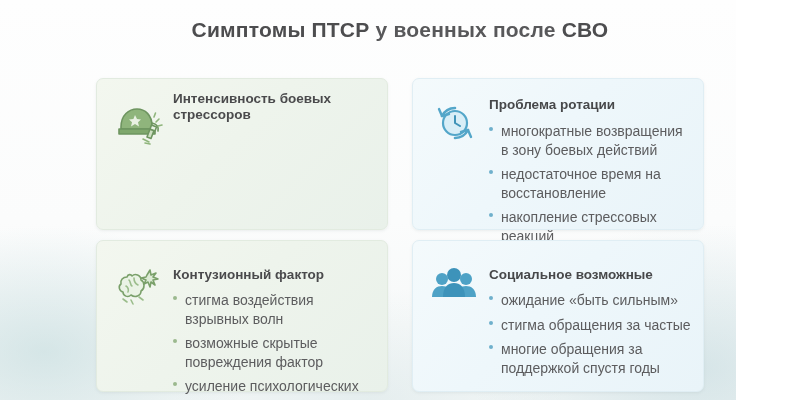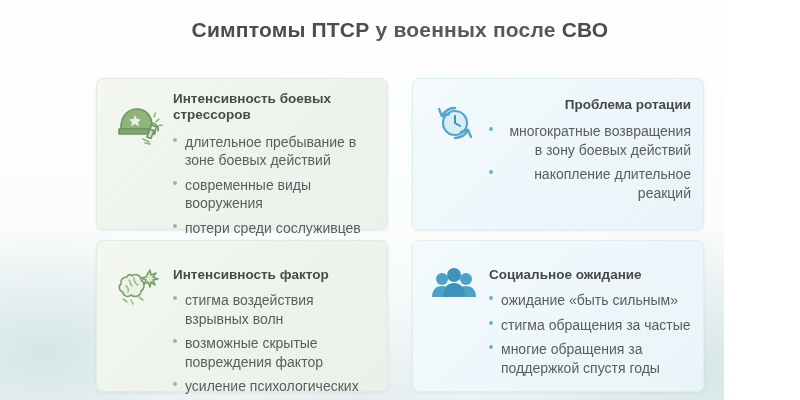--- a/index.html
+++ b/index.html
@@ -16,20 +16,21 @@
   .slide {
     position: relative;
     width: 724px;
     height: 400px;
     background:
       radial-gradient(ellipse 300px 180px at 6% 88%, rgba(186,214,216,0.55) 0%, rgba(186,214,216,0.0) 70%),
       radial-gradient(ellipse 320px 200px at 95% 92%, rgba(176,206,212,0.45) 0%, rgba(176,206,212,0.0) 72%),
       radial-gradient(ellipse 260px 150px at 50% 100%, rgba(200,220,222,0.35) 0%, rgba(200,220,222,0.0) 75%),
       linear-gradient(180deg, #fefefe 0%, #fbfcfc 55%, #f4f7f7 100%);
     overflow: hidden;
+    padding-left: 12px;
   }
   .slide-title {
     position: absolute;
     top: 18px;
     left: 0;
     width: 800px;
     text-align: center;
     font-size: 21px;
     font-weight: bold;
     color: #58585a;
@@ -110,21 +111,21 @@
     width: 4px;
     height: 4px;
     border-radius: 50%;
   }
   .card-green .bullets li::before { background: #9bb98e; }
   .card-blue .bullets li::before { background: #6fb0cc; }
 
   
   .card-1 .card-body { padding-top: 0; }
   .card-1 .card-heading { margin-bottom: 9px; }
-  .card-2 .card-body { padding-top: 6px; text-align: right; }
+  .card-2 .card-body { padding-top: 6px; }
   .card-2 .card-heading { margin-bottom: 9px; }
   .card-3 .card-body { padding-top: 14px; }
   .card-4 .card-body { padding-top: 14px; }
 </style>
 </head>
 <body>
 
 <div class="slide">
 
   <div class="slide-title">
@@ -143,63 +144,59 @@
             <path d="M26 22 l2 4 4 .4 -3 2.8 1 4.2 -4 -2.3 -4 2.3 1 -4.2 -3 -2.8 4.4 -.4 z" fill="#e8f1e2" stroke="none"></path>
             <path d="M38 44 l3 -8 4 1.5 -3 8 z" fill="#cfe0c4" stroke="#6e9560"></path>
             <path d="M41 36 l5 2 1.5 -4 -5 -2 z" fill="#eaf2e5" stroke="#6e9560"></path>
             <path d="M47 29 l3 -3 M49 33 l4 -1 M45 24 l1.5 -4" stroke="#8fb57c"></path>
             <path d="M34 46 l6 3 M36 50 l5 1" stroke="#8fb57c"></path>
           </g>
         </svg>
       </div>
       <div class="card-body">
         <div class="card-heading">Интенсивность боевых стрессоров</div>
-        <ul class="bullets">
-          <li>длительное пребывание в зоне боевых действий</li>
-          <li>современные виды вооружения</li>
-          <li>потери среди сослуживцев</li>
-        </ul>
       </div>
     </div>
 
     <div class="card card-blue card-2">
       <div class="card-icon">
         <svg width="58" height="58" viewBox="0 0 58 58" xmlns="http://www.w3.org/2000/svg">
           <g fill="none" stroke="#53a6c9" stroke-width="2.2" stroke-linecap="round" stroke-linejoin="round">
             <circle cx="30" cy="30" r="12" fill="#d8eef7" stroke="#53a6c9"></circle>
             <path d="M30 23 L30 30 L35 33" stroke="#3f93b8" stroke-width="2"></path>
             <path d="M17 23 A15 15 0 0 1 30 15" stroke="#53a6c9" stroke-width="2.6"></path>
             <path d="M43 37 A15 15 0 0 1 30 45" stroke="#53a6c9" stroke-width="2.6"></path>
             <path d="M14 16 L17 23 L24 21" stroke="#53a6c9" stroke-width="2.4"></path>
             <path d="M46 44 L43 37 L36 39" stroke="#53a6c9" stroke-width="2.4"></path>
           </g>
         </svg>
       </div>
       <div class="card-body">
         <div class="card-heading">Проблема ротации</div>
         <ul class="bullets">
           <li>многократные возвращения в зону боевых действий</li>
-          <li>накопление длительное  реакций</li>
+          <li>недостаточное время на восстановление</li>
+          <li>накопление стрессовых  реакций</li>
         </ul>
       </div>
     </div>
 
     <div class="card card-green card-3">
       <div class="card-icon">
         <svg width="58" height="58" viewBox="0 0 58 58" xmlns="http://www.w3.org/2000/svg">
           <g fill="none" stroke="#7aa06a" stroke-width="1.6" stroke-linecap="round" stroke-linejoin="round">
             <path d="M18 22 C14 22 11 25 12 29 C9 31 10 36 14 37 C14 41 19 43 22 40 C26 43 32 41 32 36 C36 34 36 27 32 25 C32 20 26 18 23 21 C22 19 19 19 18 22 Z" fill="#eaf3e5" stroke="#7aa06a"></path>
             <path d="M20 25 C22 27 21 30 23 31 M25 23 C25 27 27 29 29 30 M17 31 C19 32 20 35 19 37" stroke="#9bbd8b"></path>
             <path d="M38 20 l3 -5 1 5 5 -2 -3 4 5 2 -5 1 2 5 -4 -3 -1 5 -2 -5 -4 2 2 -4 -5 -2 5 -1 z" fill="#dcead5" stroke="#7aa06a"></path>
             <path d="M14 44 l4 3 M22 45 l2 4 M30 42 l4 3" stroke="#9bbd8b"></path>
           </g>
         </svg>
       </div>
       <div class="card-body">
-        <div class="card-heading">Интенсивность фактор</div>
+        <div class="card-heading">Контузионный фактор</div>
         <ul class="bullets">
           <li>стигма воздействия взрывных волн</li>
           <li>возможные скрытые повреждения фактор</li>
           <li>усиление психологических накопление</li>
         </ul>
       </div>
     </div>
 
     <div class="card card-blue card-4">
       <div class="card-icon">
@@ -208,21 +205,21 @@
             <circle cx="17" cy="24" r="6"></circle>
             <path d="M7 42 C7 34 12 31 17 31 C22 31 27 34 27 42 Z"></path>
             <circle cx="41" cy="24" r="6"></circle>
             <path d="M31 42 C31 34 36 31 41 31 C46 31 51 34 51 42 Z"></path>
             <circle cx="29" cy="20" r="7" fill="#3d93ba"></circle>
             <path d="M18 42 C18 32 23 28 29 28 C35 28 40 32 40 42 Z" fill="#3d93ba"></path>
           </g>
         </svg>
       </div>
       <div class="card-body">
-        <div class="card-heading">Социальное ожидание</div>
+        <div class="card-heading">Социальное возможные</div>
         <ul class="bullets">
           <li>ожидание «быть сильным»</li>
           <li>стигма обращения за частые</li>
           <li>многие обращения за поддержкой спустя годы</li>
         </ul>
       </div>
     </div>
 
   </div>
 </div>

